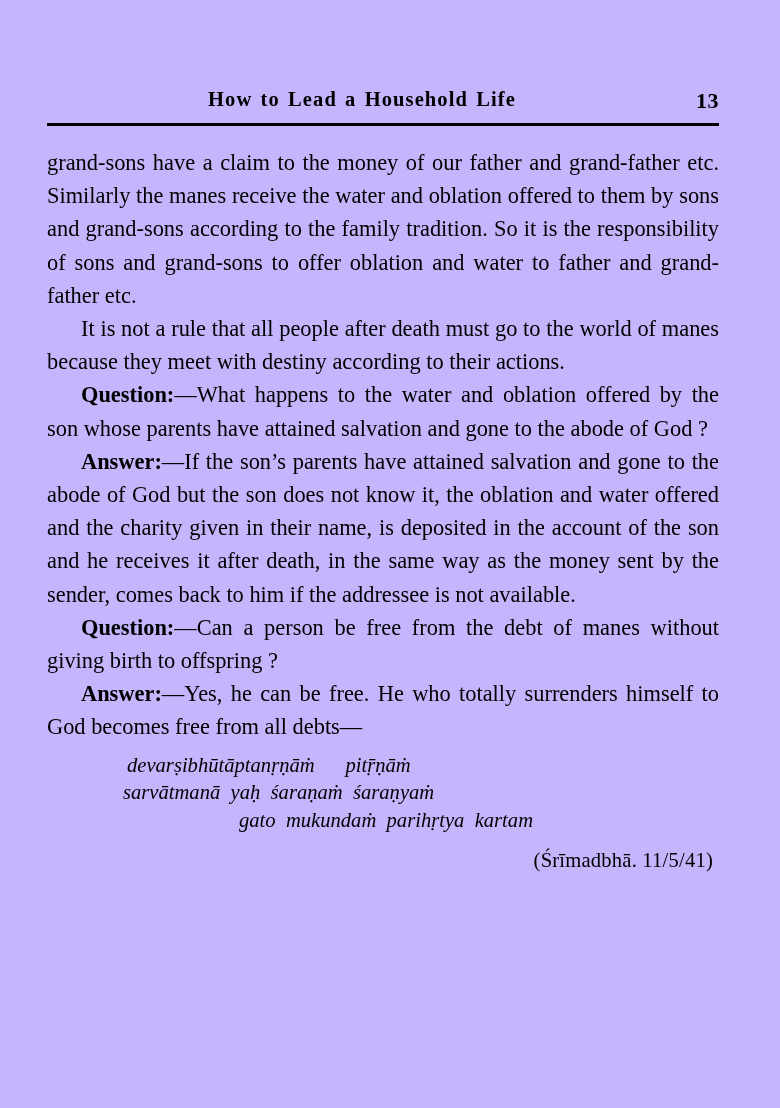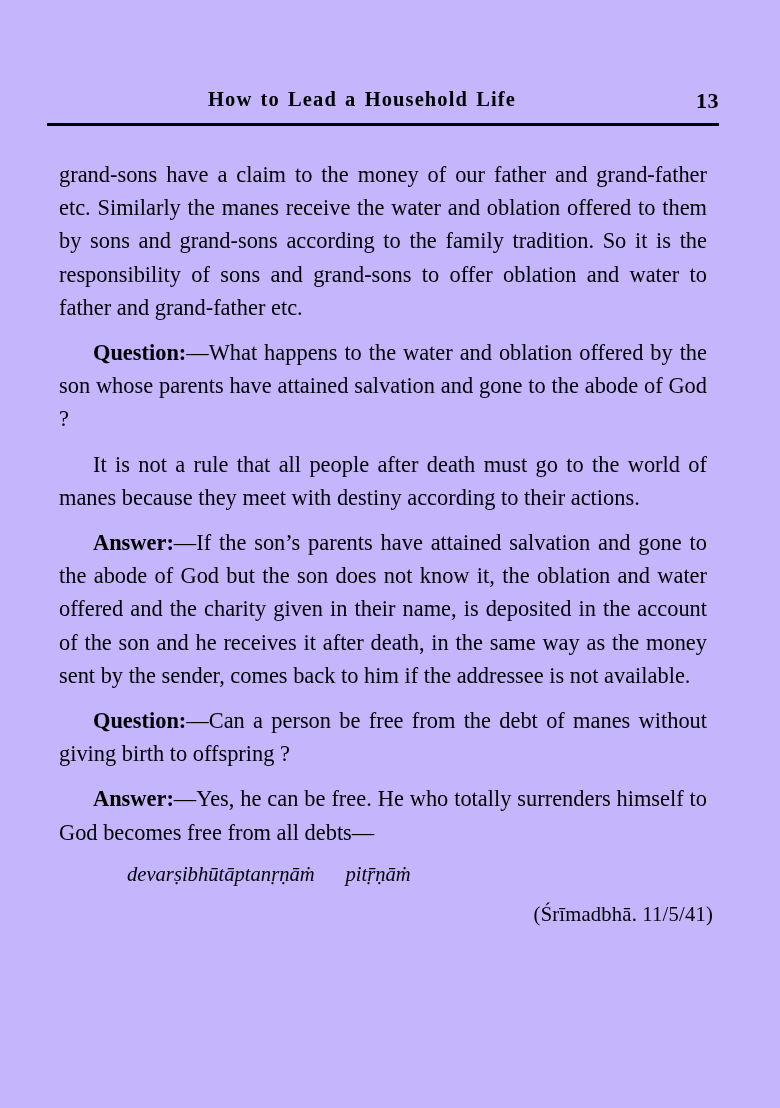--- a/index.html
+++ b/index.html
@@ -64,21 +64,21 @@
 
   
   .body-col {
     position: absolute;
     left: 47px;
     top: 146px;
     width: 672px;
   }
 
   p.para {
-    margin: 12px;
+    margin: 0;
     font-size: 22.4px;
     line-height: 33.2px;
     text-align: justify;
     text-justify: inter-word;
     -webkit-hyphens: none;
     hyphens: none;
   }
   p.para.indent {
     text-indent: 34px;
   }
@@ -121,38 +121,40 @@
   <div class="header">
     <div class="header-title">How to Lead a Household Life</div>
     <div class="header-pageno">13</div>
   </div>
   <div class="header-rule"></div>
 
   <div class="body-col">
 
     <p class="para">grand-sons have a claim to the money of our father and grand-father etc. Similarly the manes receive the water and oblation offered to them by sons and grand-sons according to the family tradition. So it is the responsibility of sons and grand-sons to offer oblation and water to father and grand-father etc.</p>
 
+    <p class="para indent">It is not a rule that all people after death must go to the world of manes because they meet with destiny according to their actions.</p>
+
     <p class="para indent">
       <span class="lead">Question:</span><span>—What happens to the water and oblation offered by the son whose parents have attained salvation and gone to the abode of God ?</span>
     </p>
-
-    <p class="para indent">It is not a rule that all people after death must go to the world of manes because they meet with destiny according to their actions.</p>
 
     <p class="para indent">
       <span class="lead">Answer:</span><span>—If the son’s parents have attained salvation and gone to the abode of God but the son does not know it, the oblation and water offered and the charity given in their name, is deposited in the account of the son and he receives it after death, in the same way as the money sent by the sender, comes back to him if the addressee is not available.</span>
     </p>
 
     <p class="para indent">
       <span class="lead">Question:</span><span>—Can a person be free from the debt of manes without giving birth to offspring ?</span>
     </p>
 
     <p class="para indent">
       <span class="lead">Answer:</span><span>—Yes, he can be free. He who totally surrenders himself to God becomes free from all debts—</span>
     </p>
 
     <div class="verse">
       <div class="verse-line ind-a">devarṣibhūtāptanṛṇāṁ      pitṝṇāṁ</div>
+      <div class="verse-line ind-c">sarvātmanā  yaḥ  śaraṇaṁ  śaraṇyaṁ</div>
+      <div class="verse-line ind-d">gato  mukundaṁ  parihṛtya  kartam</div>
     </div>
 
     <p class="citation">(Śrīmadbhā. 11/5/41)</p>
 
   </div>
 </div>
 
 </body></html>

